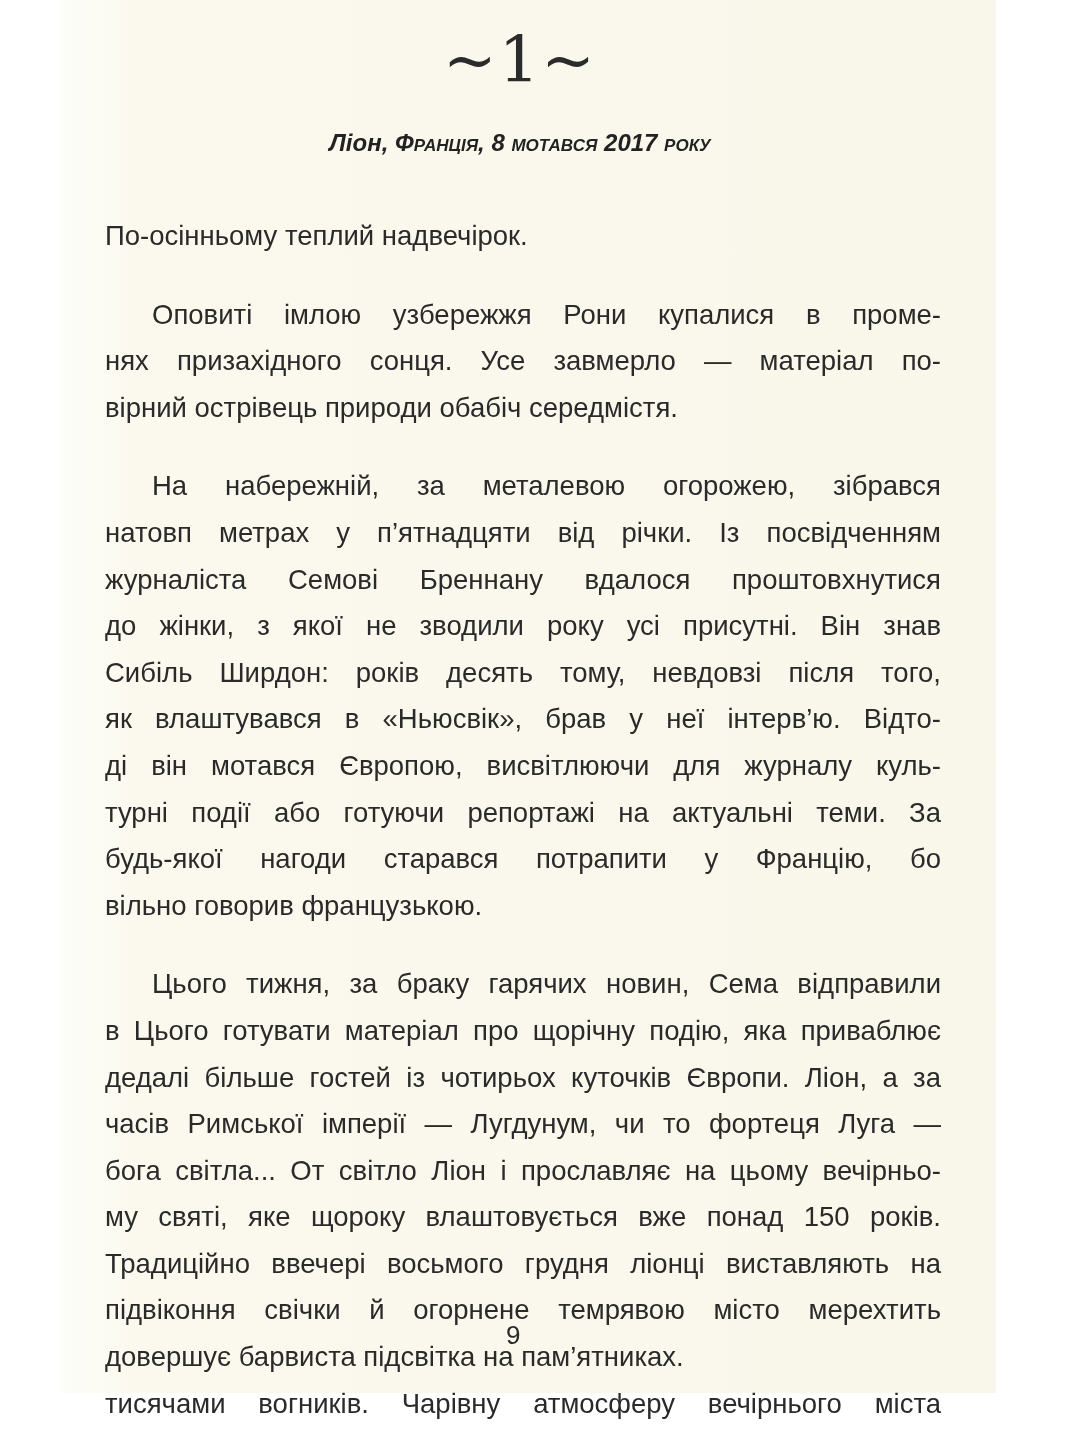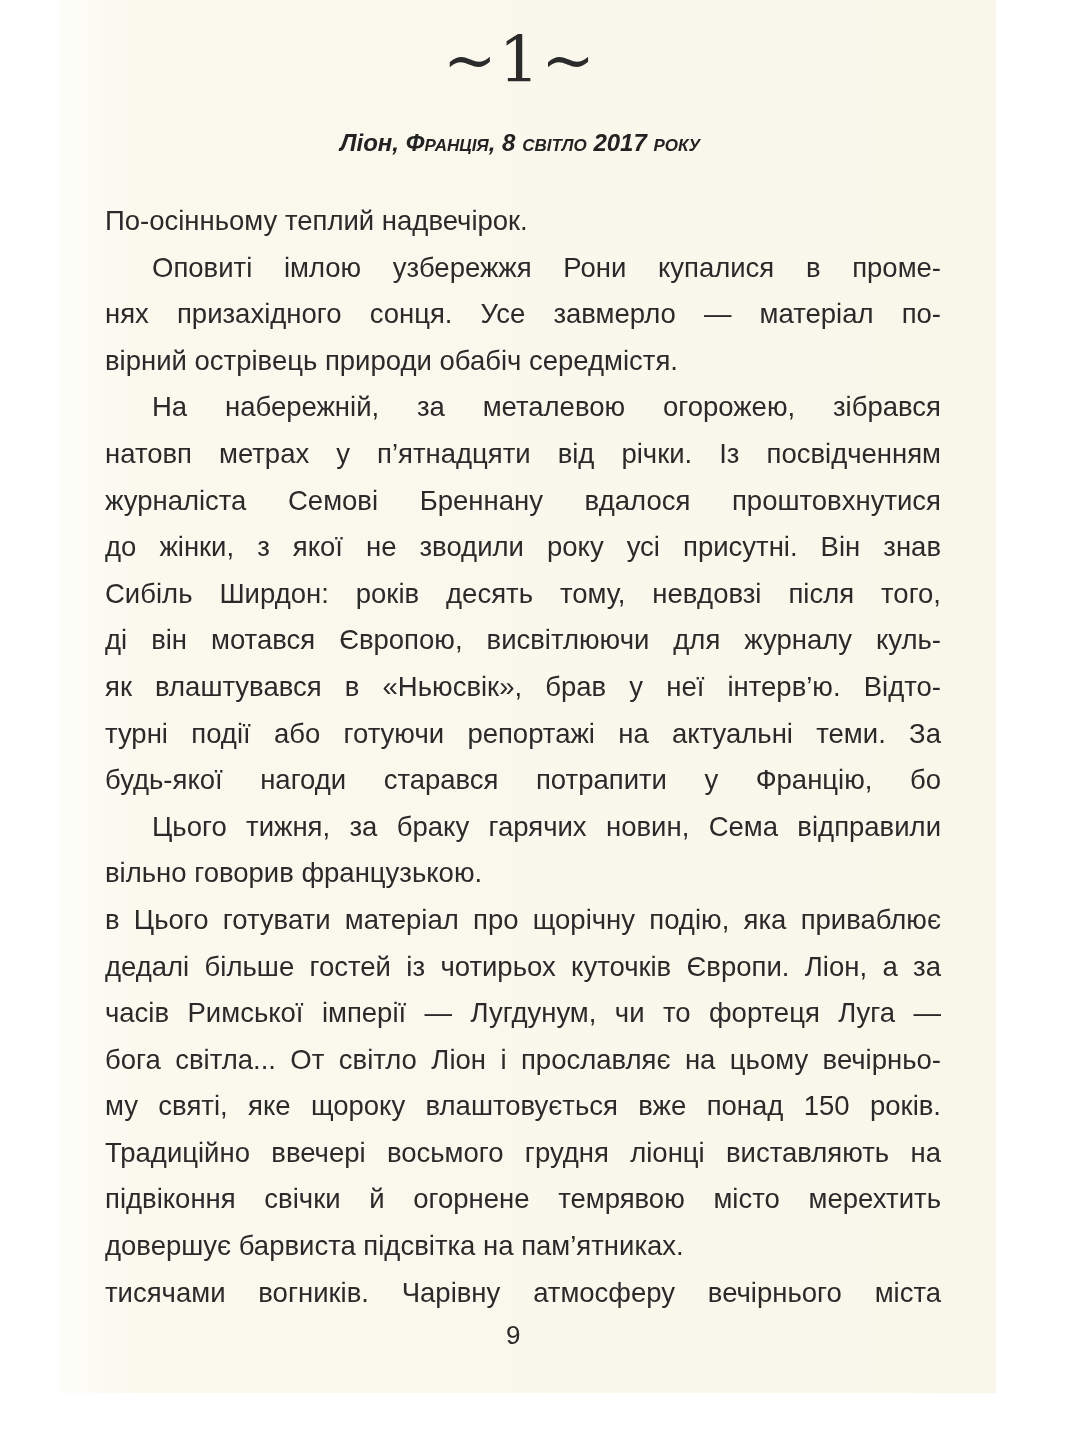--- a/index.html
+++ b/index.html
@@ -45,81 +45,82 @@
       font-size: 24px;
       color: #222222;
       line-height: 30px;
     }
     .chapter-subtitle .sc {
       font-variant: small-caps;
     }
     .body-text {
       position: absolute;
       left: 105px;
-      top: 198px;
+      top: 213px;
       width: 836px;
       font-family: "Liberation Sans", sans-serif;
       font-size: 27.5px;
       color: #2a2a2a;
       line-height: 46.6px;
     }
     .line {
       display: block;
       white-space: nowrap;
       text-align: justify;
       text-align-last: justify;
       height: 46.6px;
       overflow: visible;
     }
     .line.last {
       text-align-last: left;
     }
     .line.indent {
       padding-left: 47px;
+      margin-top: 32px;
     }
     .page-number {
       position: absolute;
       left: 506px;
       top: 1320px;
       font-family: "Liberation Sans", sans-serif;
       font-size: 26px;
       color: #2a2a2a;
     }
   </style>
 </head>
 <body>
 
 <div class="page"></div>
 
 <div class="chapter-number">~1~</div>
 
 <div class="chapter-subtitle">
-  <span>Ліон</span><span>, </span><span class="sc">Франція</span><span>, </span><span>8</span><span> </span><span class="sc">світло</span><span> </span><span>2017</span><span> </span><span class="sc">року</span>
+  <span>Ліон</span><span>, </span><span class="sc">Франція</span><span>, </span><span>8</span><span> </span><span class="sc">мотався</span><span> </span><span>2017</span><span> </span><span class="sc">року</span>
 </div>
 
 <div class="body-text">
 
   <span class="line last">По-осінньому теплий надвечірок.</span>
 
   <span class="line indent">Оповиті імлою узбережжя Рони купалися в проме-</span>
   <span class="line">нях призахідного сонця. Усе завмерло — матеріал по-</span>
   <span class="line last">вірний острівець природи обабіч середмістя.</span>
 
   <span class="line indent">На набережній, за металевою огорожею, зібрався</span>
   <span class="line">натовп метрах у п’ятнадцяти від річки. Із посвідченням</span>
   <span class="line">журналіста Семові Бреннану вдалося проштовхнутися</span>
   <span class="line">до жінки, з якої не зводили року усі присутні. Він знав</span>
   <span class="line">Сибіль Ширдон: років десять тому, невдовзі після того,</span>
+  <span class="line">як влаштувався в «Ньюсвік», брав у неї інтерв’ю. Відто-</span>
   <span class="line">ді він мотався Європою, висвітлюючи для журналу куль-</span>
-  <span class="line">як влаштувався в «Ньюсвік», брав у неї інтерв’ю. Відто-</span>
   <span class="line">турні події або готуючи репортажі на актуальні теми. За</span>
   <span class="line">будь-якої нагоди старався потрапити у Францію, бо</span>
+  <span class="line last">вільно говорив французькою.</span>
+
   <span class="line indent">Цього тижня, за браку гарячих новин, Сема відправили</span>
-
-  <span class="line last">вільно говорив французькою.</span>
   <span class="line">в Цього готувати матеріал про щорічну подію, яка приваблює</span>
   <span class="line">дедалі більше гостей із чотирьох куточків Європи. Ліон, а за</span>
   <span class="line">часів Римської імперії — Лугдунум, чи то фортеця Луга —</span>
   <span class="line">бога світла... От світло Ліон і прославляє на цьому вечірньо-</span>
   <span class="line">му святі, яке щороку влаштовується вже понад 150 років.</span>
   <span class="line">Традиційно ввечері восьмого грудня ліонці виставляють на</span>
   <span class="line">підвіконня свічки й огорнене темрявою місто мерехтить</span>
   <span class="line last">довершує барвиста підсвітка на пам’ятниках.</span>
   <span class="line">тисячами вогників. Чарівну атмосферу вечірнього міста</span>
 </div>

